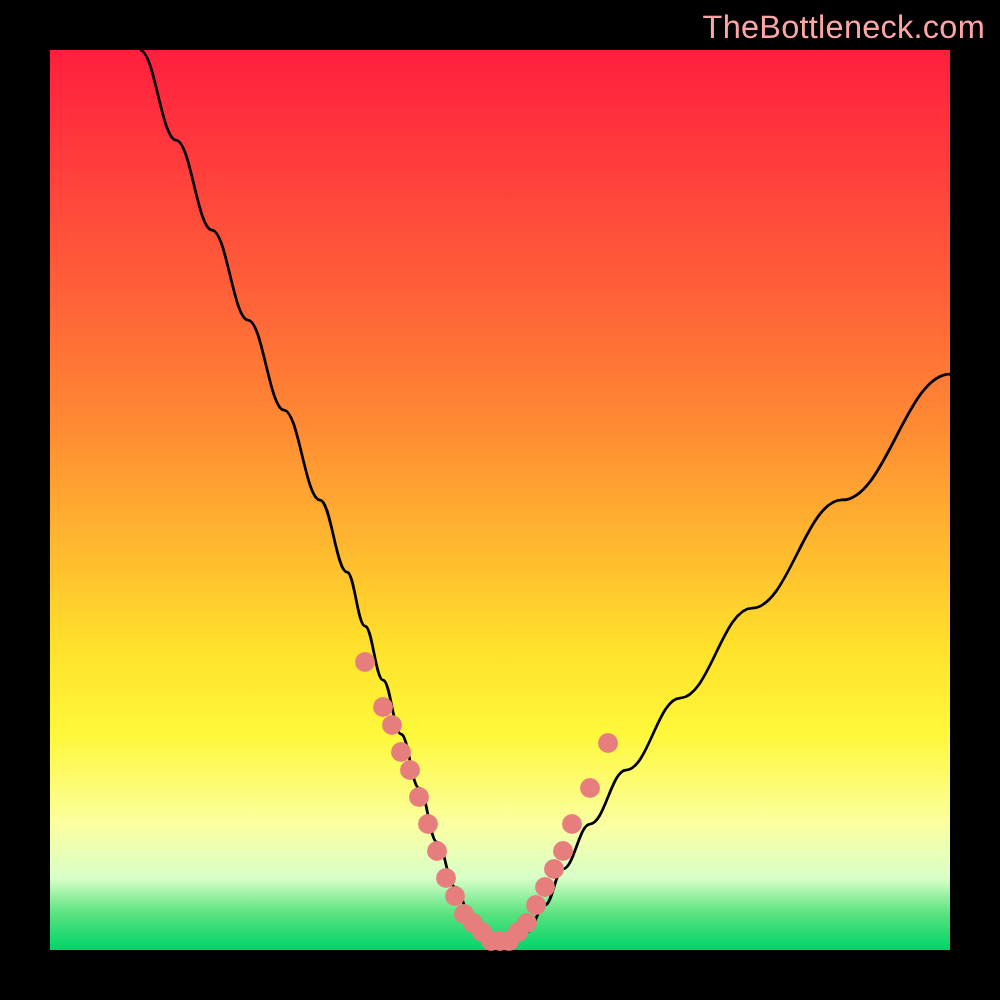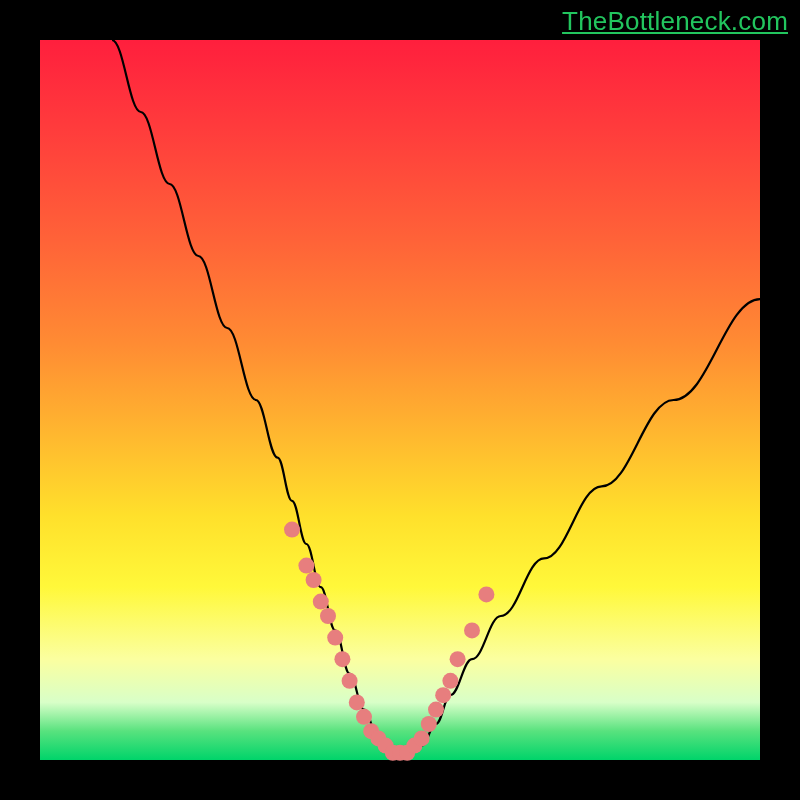--- a/index.html
+++ b/index.html
@@ -36,27 +36,26 @@
       #fbffa0 86%,
       #d8ffc8 92%,
       #58e27e 96%,
       #00d46a 100%
     );
   }
   .watermark {
     position: absolute;
     top: 6px;
     right: 12px;
-    color: #22c55e;
+    color: #fca5a5;
     font-size: 26px;
     font-weight: 400;
     letter-spacing: 0.2px;
     pointer-events: none;
     user-select: none;
-    text-decoration: underline;
   }
   svg.curve {
     position: absolute;
     left: 0; top: 0;
     width: 720px;
     height: 720px;
     overflow: visible;
   }
   .curve-path {
     fill: none;

